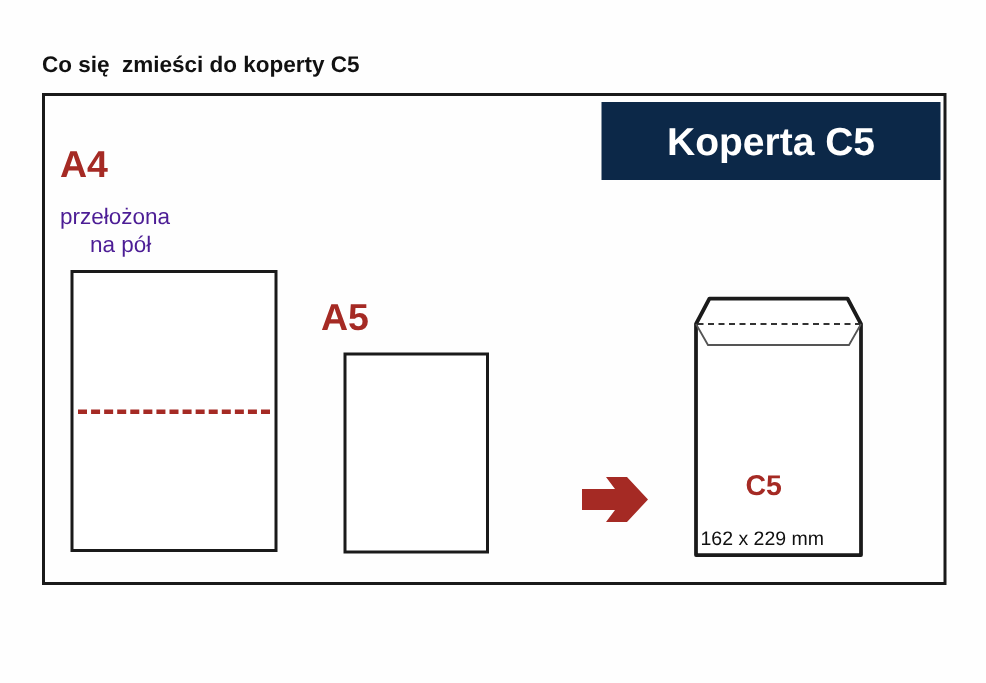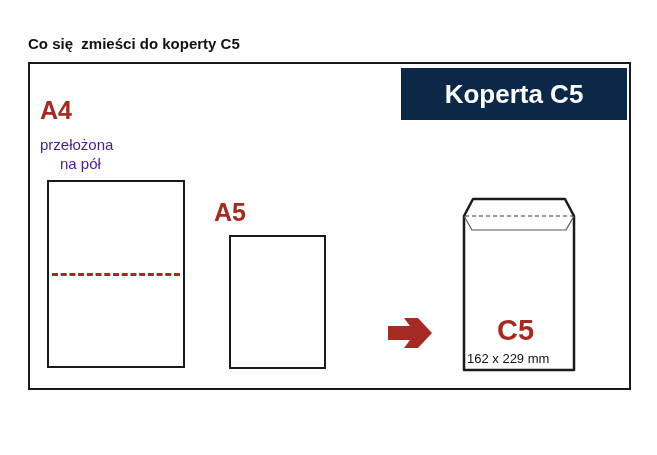--- a/index.html
+++ b/index.html
@@ -65,14 +65,14 @@
 
 <svg style="position:absolute; left:388px; top:318px;" width="48" height="30" viewBox="0 0 48 30">
   <path d="M0 8 H22 L16 0 H30 L44 15 L30 30 H16 L22 22 H0 Z" fill="#a52a24"></path>
 </svg>
 
 <svg style="position:absolute; left:462px; top:196px;" width="114" height="176" viewBox="0 0 114 176">
   <path d="M2 174 V20 L11 3 H103 L112 20 V174 Z" fill="#fff" stroke="#1a1a1a" stroke-width="2.5" stroke-linejoin="round"></path>
   <path d="M2 20 L10 34 H104 L112 20" fill="none" stroke="#555" stroke-width="1.2"></path>
   <line x1="3" y1="20" x2="111" y2="20" stroke="#333" stroke-width="1.2" stroke-dasharray="4,3"></line>
 </svg>
-<div class="label-red" style="left:497px; top:314px; font-size:29px;">C5</div>
+<div class="label-red" style="left:497px; top:314px; font-size:19px;">C5</div>
 <div class="env-size" style="left:467px; top:351px;">162 x 229 mm</div>
 
 </body></html>

